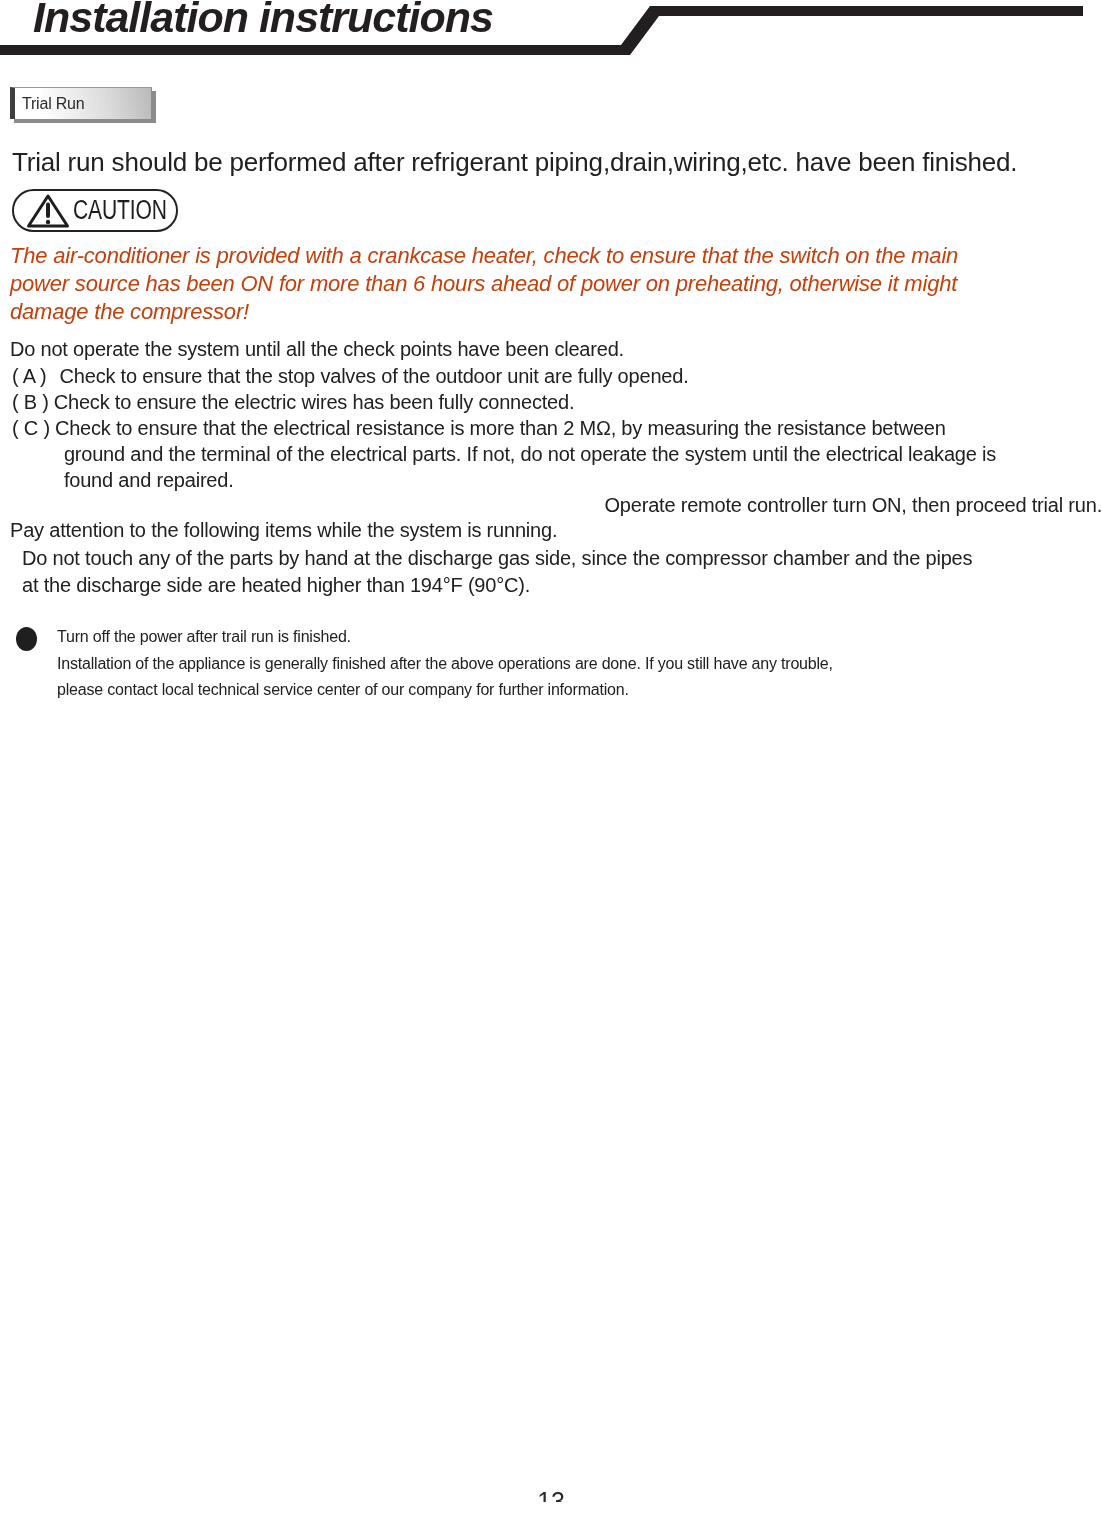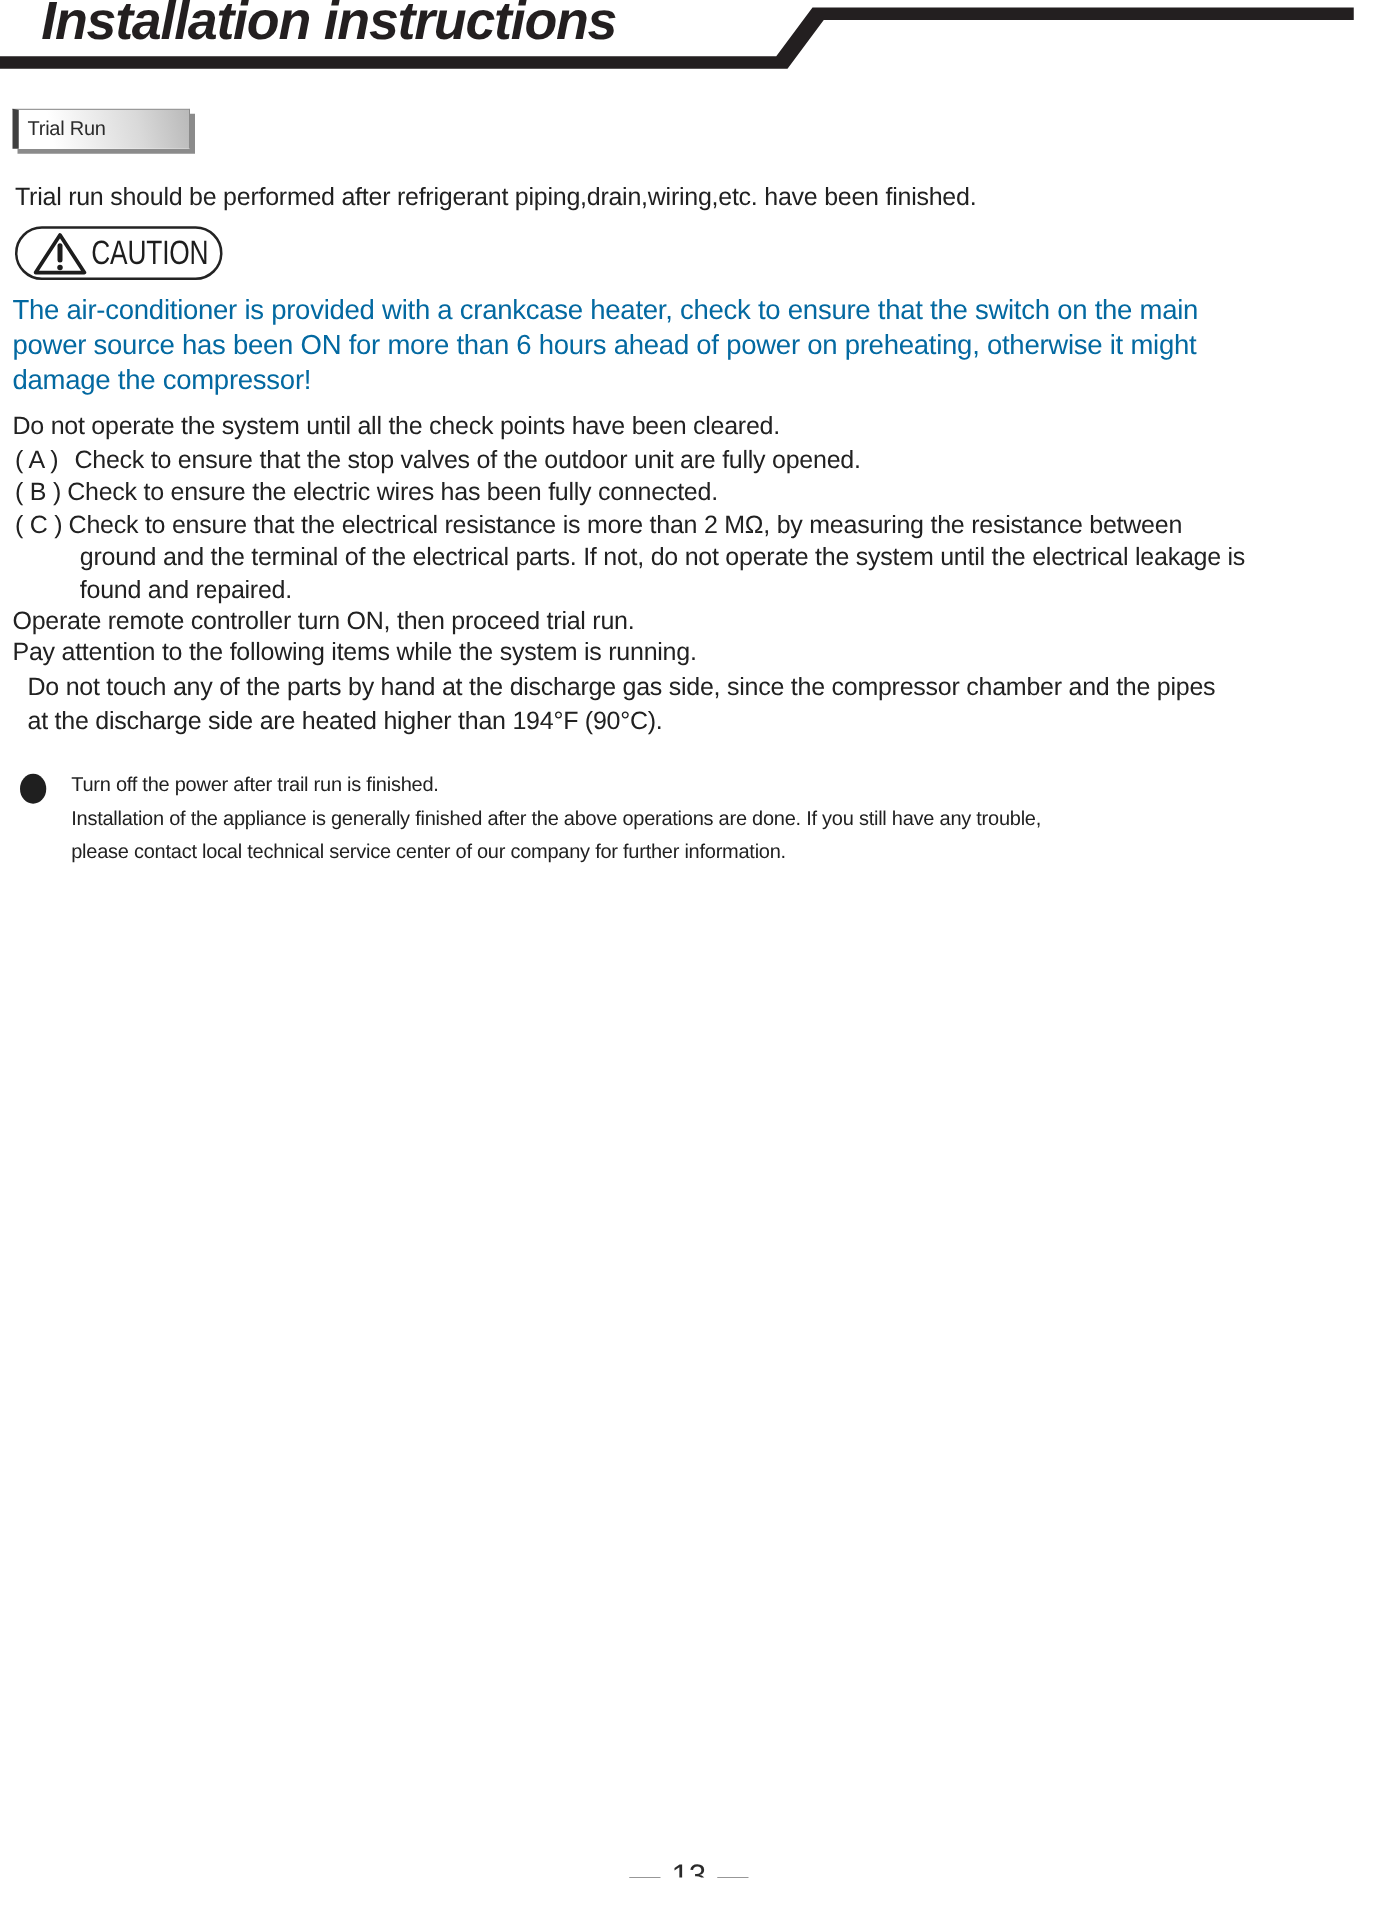--- a/index.html
+++ b/index.html
@@ -35,52 +35,52 @@
     border-top: 1px solid #9a9a9a;
     border-right: 1px solid #8a8a8a;
     background: linear-gradient(78deg, #ffffff 20%, #d9d9d9 70%, #b9b9b9 100%);
     box-shadow: 4px 4px 0 rgba(110,110,110,0.8);
     display: flex; align-items: center;
     padding-left: 7px;
   }
   .section-title { font-size: 16px; color: #2b2b2b; }
 
   
-  .intro { margin: 28px 0 0 12px; font-size: 20px; white-space: nowrap; }
+  .intro { margin: 28px 0 0 12px; font-size: 26px; white-space: nowrap; }
 
   
   .caution-badge {
     margin: 11px 0 0 12px;
     width: 166px; height: 43px;
     border: 2.5px solid #232323; border-radius: 22px;
     display: flex; align-items: center;
     padding-left: 11px;
   }
   .warn-icon { display: block; flex: none; }
   .caution-label {
     font-size: 27px; color: #1d1d1d;
     transform: scaleX(0.78); transform-origin: left center;
     margin-left: 2px; white-space: nowrap;
   }
 
   
-  .caution-text { margin: 10px 0 0 10px; font-size: 22px; line-height: 28px; color: #0369a1; }
+  .caution-text { margin: 10px 0 0 10px; font-size: 22px; line-height: 28px; color: #c2410c; font-style: italic; }
 
   
   .check-intro { margin: 10px 12px 0 10px; font-size: 20px; line-height: 26px; white-space: nowrap; }
   .check-list { margin: 1px 0 0 12px; font-size: 20px; line-height: 26px; }
   .check-item { display: flex; align-items: flex-start; }
   .check-label { flex: none; margin-right: 5px; white-space: nowrap; }
   .check-label.wide { margin-right: 13px; }
   .check-text { white-space: nowrap; }
   .check-text-block .cont { margin-left: 9px; }
 
   
   .trial-heading   { margin: -3px 0 0 10px; font-size: 20px; line-height: 25px; white-space: nowrap; }
-  .trial-step      { margin: 0 0 0 10px;  font-size: 20px; line-height: 25px; white-space: nowrap; }
+  .trial-step      { margin: 0 0 0 10px;  font-size: 20px; line-height: 25px; white-space: nowrap; text-align: right; }
   .trial-attention { margin: 0 0 0 10px;  font-size: 20px; line-height: 25px; white-space: nowrap; }
   .note { margin: 2px 0 0 22px; font-size: 20px; line-height: 27px; }
 
   
   .bullet-item { margin: 25px 0 0 16px; display: flex; align-items: flex-start; }
   .bullet {
     flex: none; width: 21px; height: 24px;
     background: #1f1f1f; border-radius: 50%;
     margin-top: 3px;
   }

